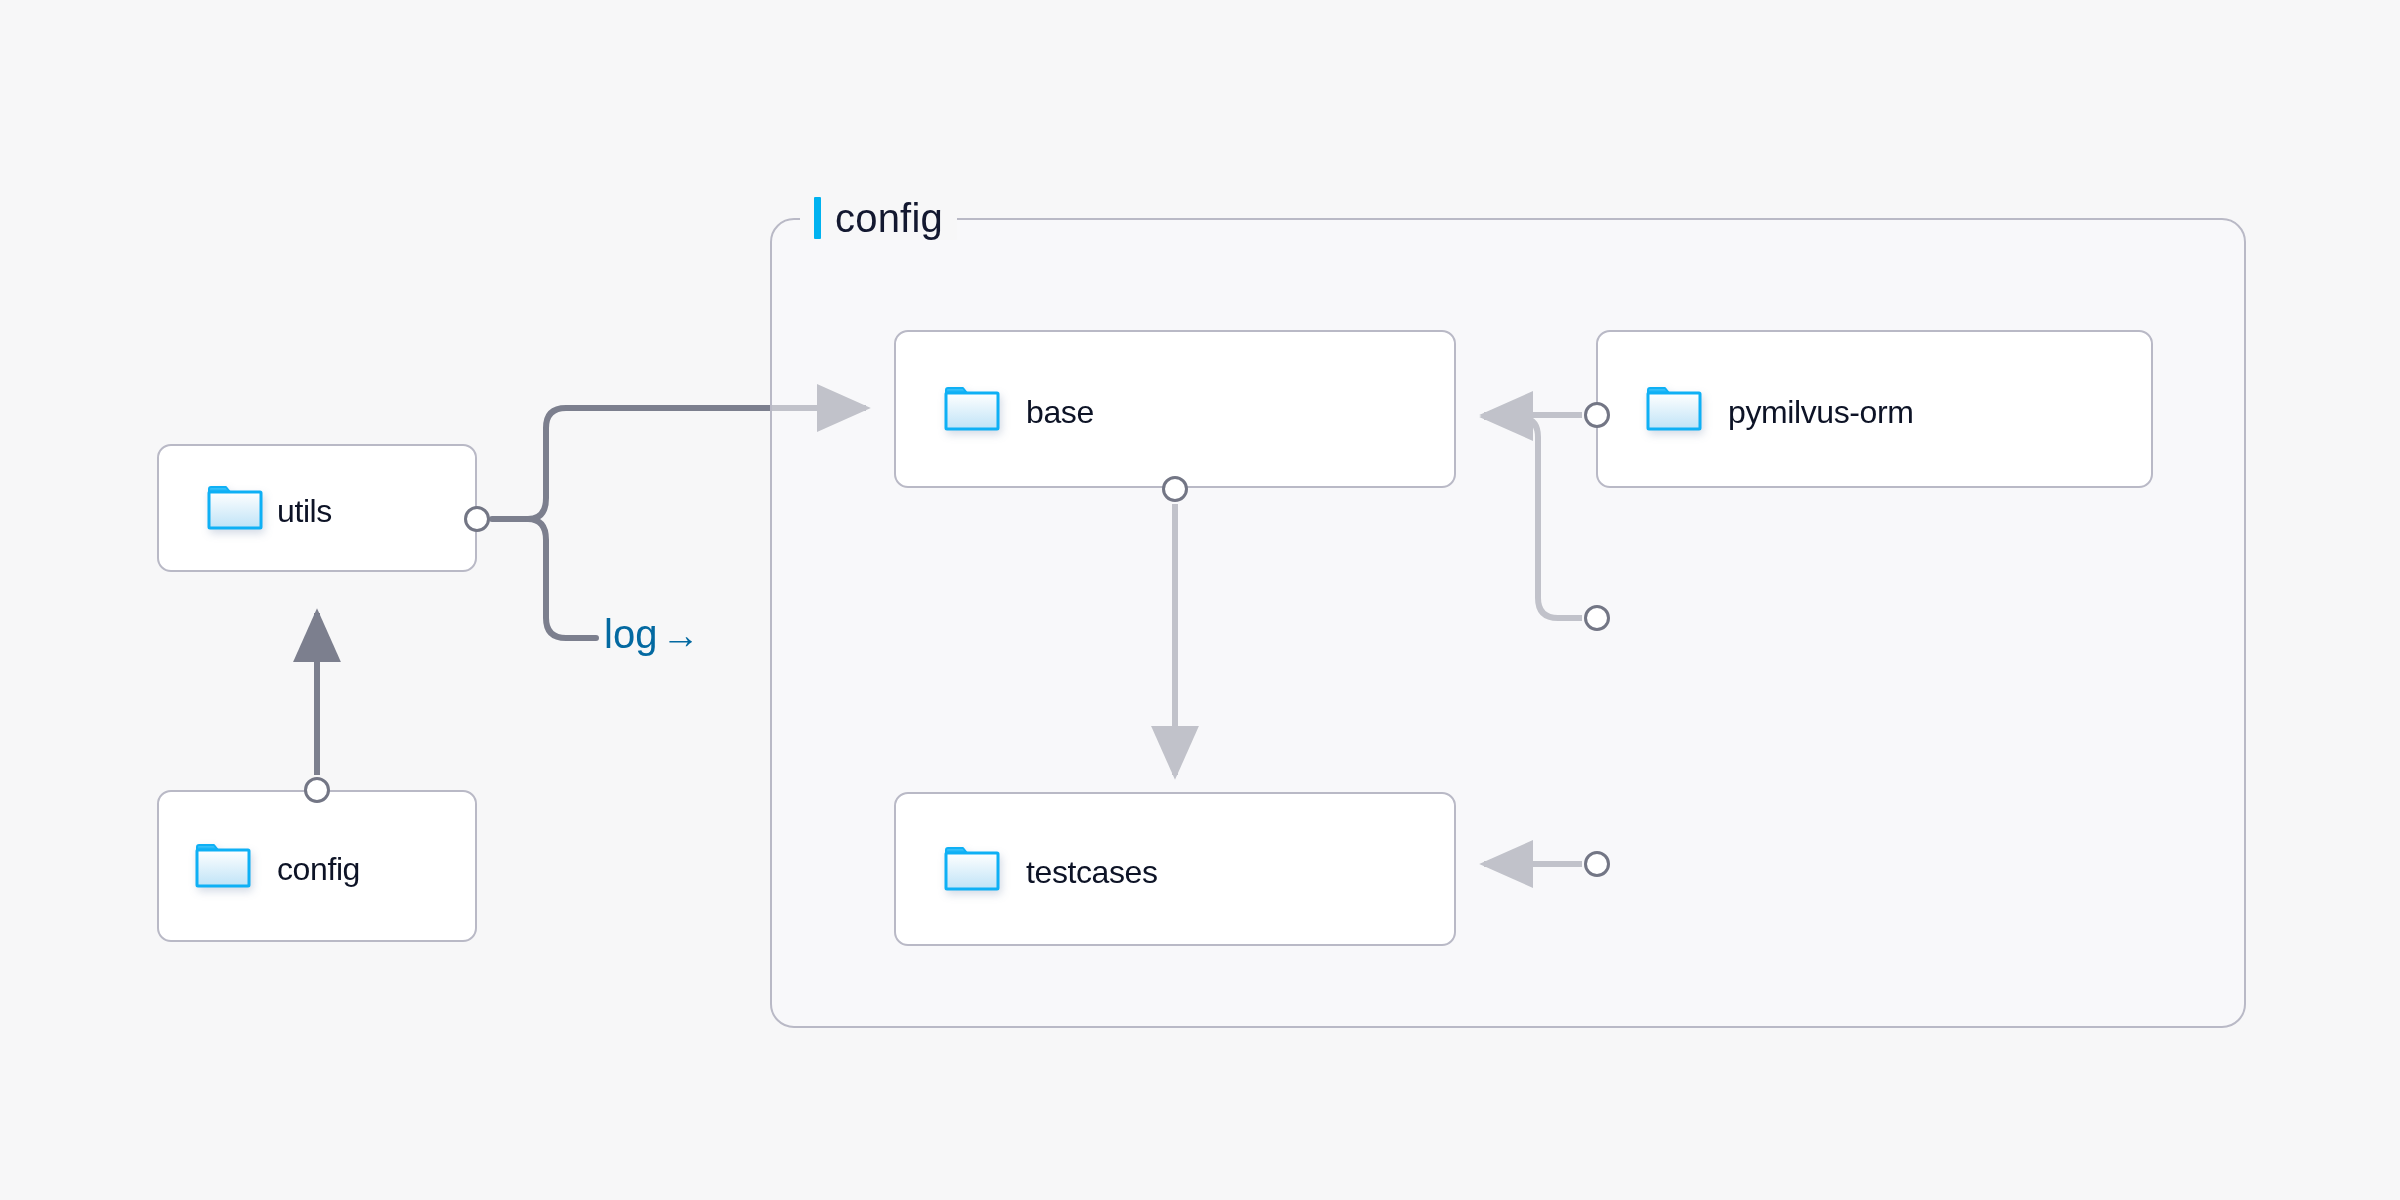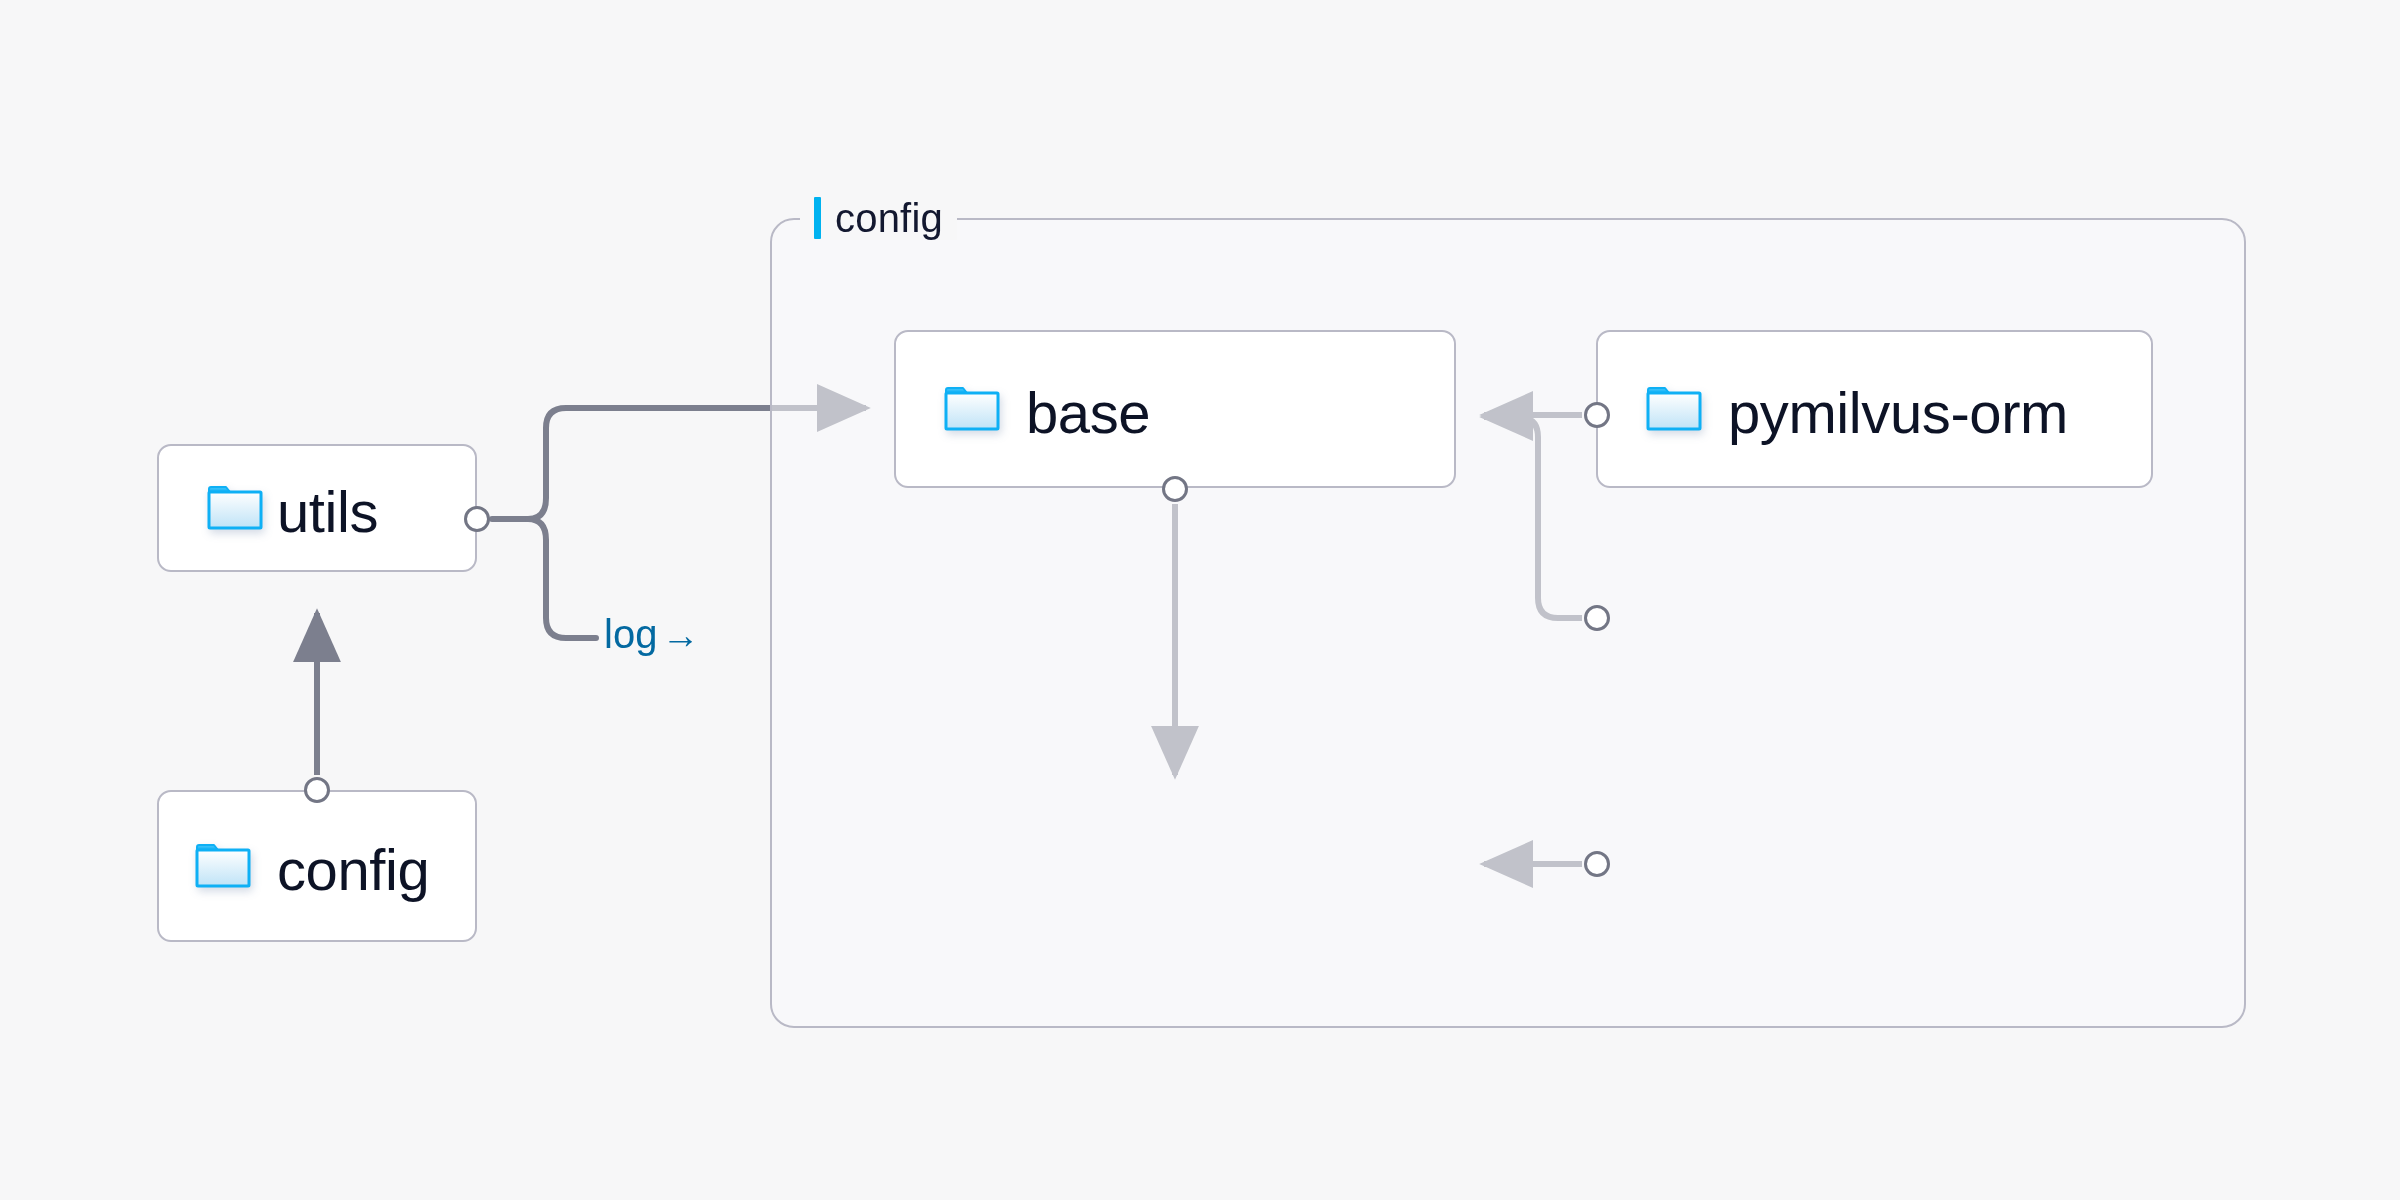--- a/index.html
+++ b/index.html
@@ -58,21 +58,21 @@
     box-sizing: border-box;
     background: #ffffff;
     border: 2px solid #b9b9c6;
     border-radius: 14px;
     display: flex;
     align-items: center;
     padding-left: 48px;
     gap: 26px;
   }
   .node-label {
-    font-size: 58px;
+    font-size: 32px;
     color: #0d1326;
     letter-spacing: -0.4px;
     white-space: nowrap;
     margin-top: 7px;
   }
   
   .folder-icon {
     position: relative;
     width: 56px;
     height: 48px;
@@ -168,20 +168,29 @@
   <div class="node" style="left:894px; top:330px; width:562px; height:158px;">
     <span class="folder-icon">
       <svg width="56" height="48" viewBox="0 0 56 48">
         <path d="M2,8 L2,5 Q2,3 4,3 L19,3 L23,8 Z" fill="url(#folderTabGrad)" stroke="#0eb0f5" stroke-width="2" stroke-linejoin="round"></path>
         <rect x="2" y="8" width="52" height="36" rx="1" fill="url(#folderGrad)" stroke="#0eb0f5" stroke-width="3"></rect>
       </svg>
     </span>
     <span class="node-label">base</span>
   </div>
 
+  <div class="node" style="left:894px; top:792px; width:562px; height:154px;">
+    <span class="folder-icon">
+      <svg width="56" height="48" viewBox="0 0 56 48">
+        <path d="M2,8 L2,5 Q2,3 4,3 L19,3 L23,8 Z" fill="url(#folderTabGrad)" stroke="#0eb0f5" stroke-width="2" stroke-linejoin="round"></path>
+        <rect x="2" y="8" width="52" height="36" rx="1" fill="url(#folderGrad)" stroke="#0eb0f5" stroke-width="3"></rect>
+      </svg>
+    </span>
+    <span class="node-label">testcases</span>
+  </div>
 
   <div class="node" style="left:1596px; top:330px; width:557px; height:158px;">
     <span class="folder-icon">
       <svg width="56" height="48" viewBox="0 0 56 48">
         <path d="M2,8 L2,5 Q2,3 4,3 L19,3 L23,8 Z" fill="url(#folderTabGrad)" stroke="#0eb0f5" stroke-width="2" stroke-linejoin="round"></path>
         <rect x="2" y="8" width="52" height="36" rx="1" fill="url(#folderGrad)" stroke="#0eb0f5" stroke-width="3"></rect>
       </svg>
     </span>
     <span class="node-label">pymilvus-orm</span>
   </div>

